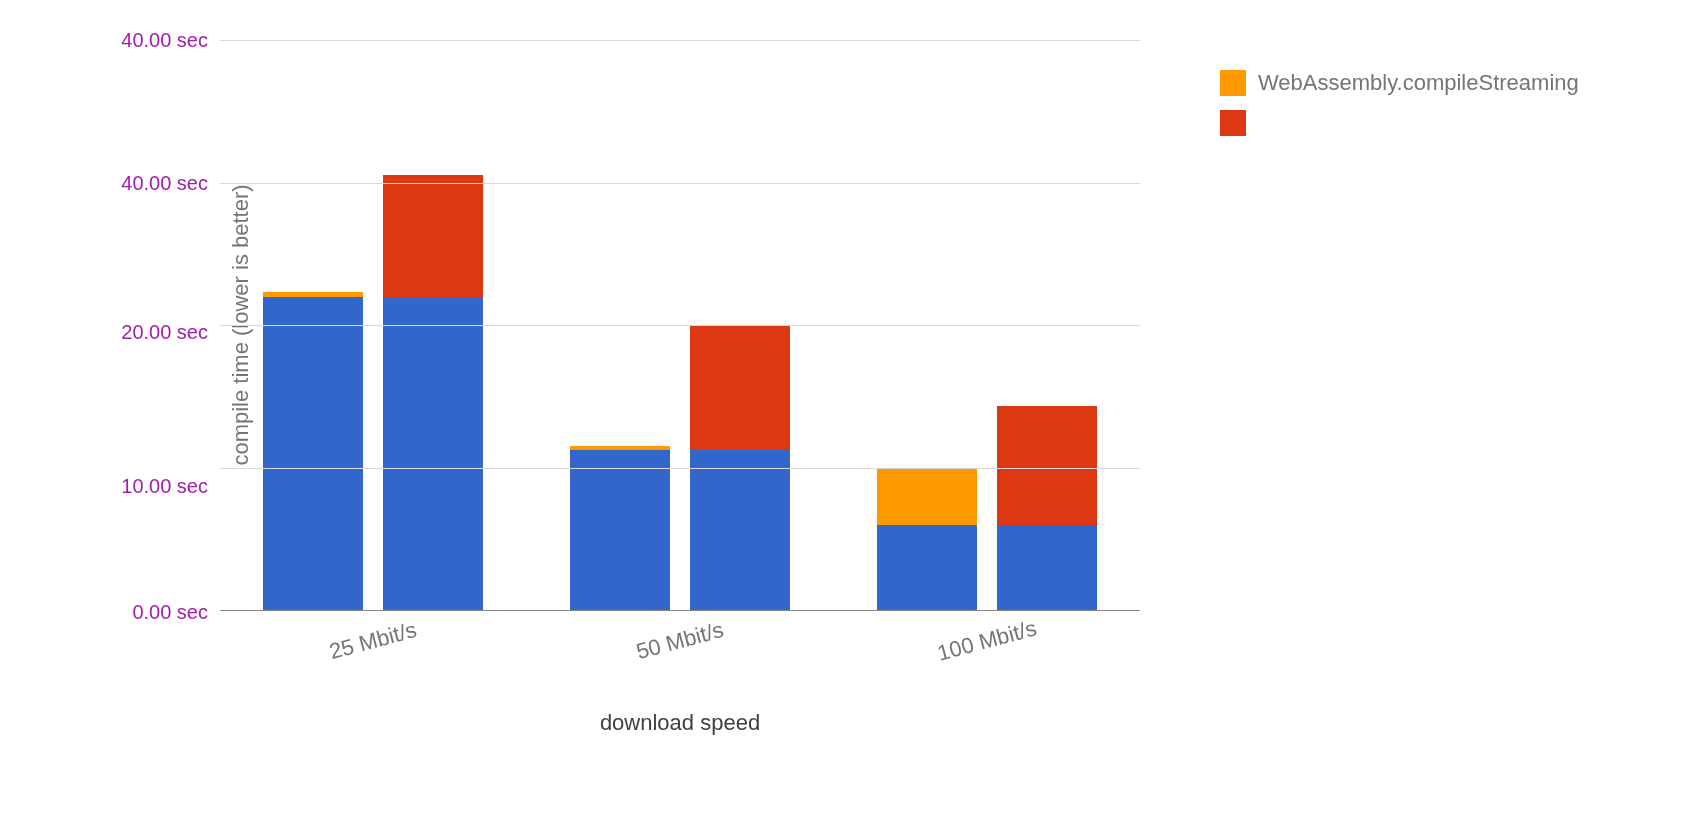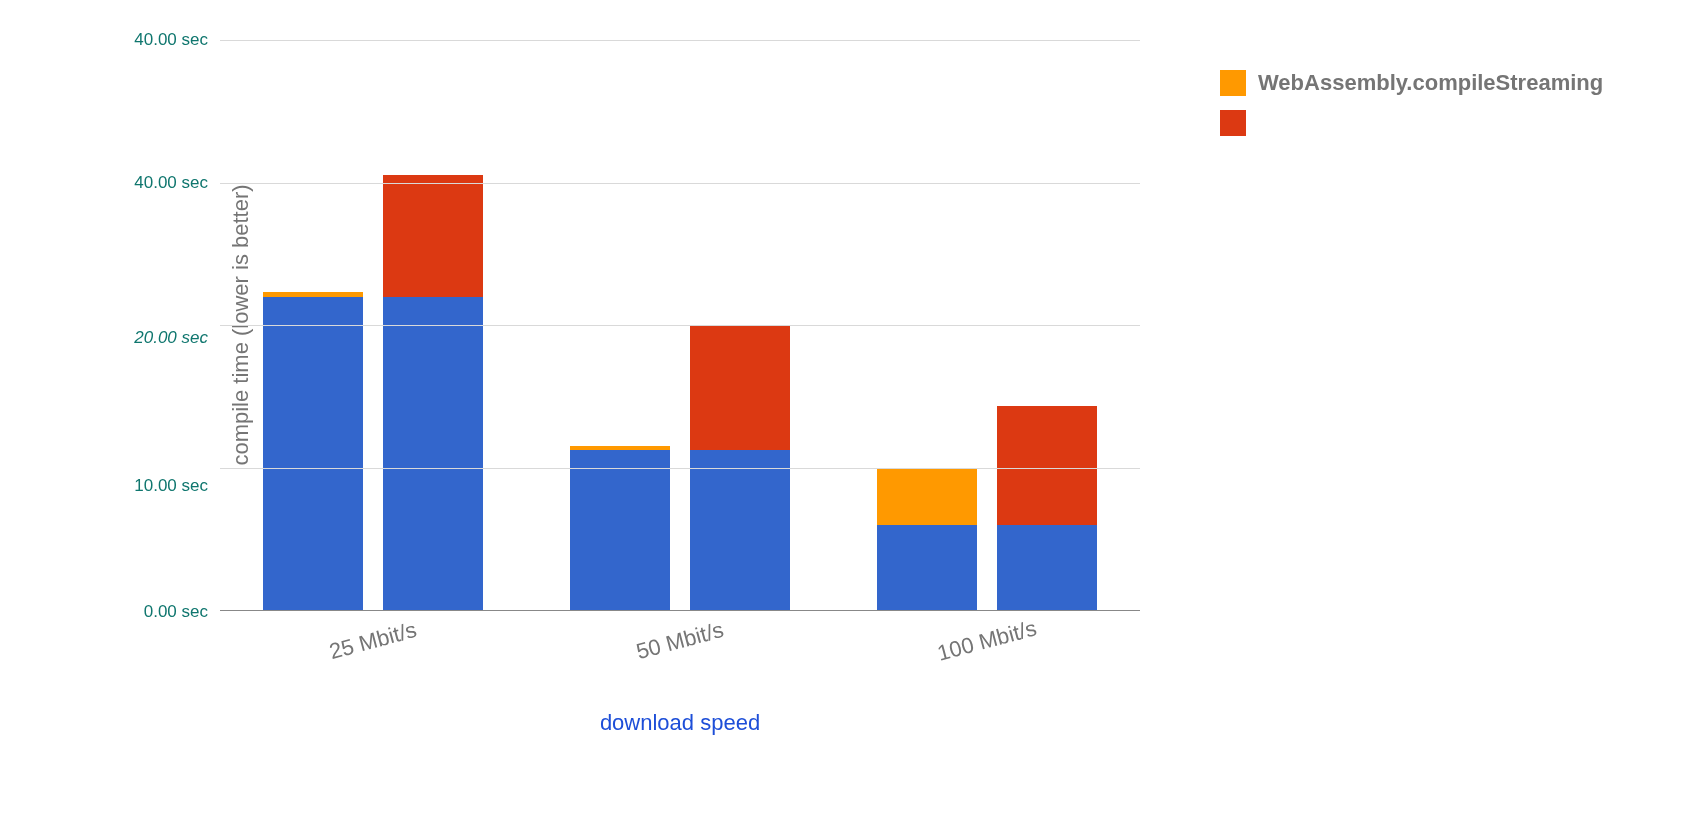--- a/index.html
+++ b/index.html
@@ -1,34 +1,34 @@
 <!DOCTYPE html>
 <html><head>
 <meta charset="utf-8">
 <style>
   * { box-sizing: border-box; margin: 0; padding: 0; }
   body { font-family: Arial, Helvetica, sans-serif; background: #fff; width: 1688px; height: 816px; position: relative; }
   .chart-wrap { position: absolute; left: 80px; top: 20px; width: 1100px; height: 720px; }
   .plot-area { position: absolute; left: 140px; top: 20px; width: 920px; height: 570px; }
   .gridline { position: absolute; left: 0; width: 100%; border-top: 1px solid #d9d9d9; height: 0; }
   .baseline { position: absolute; left: 0; width: 100%; border-top: 1px solid #888; height: 0; }
-  .ytick { position: absolute; right: 100%; padding-right: 12px; font-size: 17px; color: #0f766e; white-space: nowrap; transform: translateY(-50%); }
+  .ytick { position: absolute; right: 100%; padding-right: 12px; font-size: 20px; color: #a21caf; white-space: nowrap; transform: translateY(-50%); }
   .bars-layer { position: absolute; left: 0; top: 0; width: 100%; height: 100%; }
   .group { position: absolute; bottom: 0; height: 100%; }
   .bar { position: absolute; bottom: 0; width: 100px; }
   .seg { position: absolute; left: 0; width: 100%; }
   .c-blue { background: #3366cc; }
   .c-red { background: #dc3912; }
   .c-orange { background: #ff9900; }
   .xtick { position: absolute; top: 100%; font-size: 22px; color: #757575; white-space: nowrap; transform: translate(-50%, 18px) rotate(-15deg); transform-origin: center; }
-  .xlabel { position: absolute; left: 140px; width: 920px; top: 690px; text-align: center; font-size: 22px; color: #1d4ed8; }
+  .xlabel { position: absolute; left: 140px; width: 920px; top: 690px; text-align: center; font-size: 22px; color: #404040; }
   .ylabel { position: absolute; left: 20px; top: 20px; height: 570px; display: flex; align-items: center; justify-content: center; }
   .ylabel span { transform: rotate(-90deg); font-size: 22px; color: #757575; white-space: nowrap; }
   .legend { position: absolute; left: 1220px; top: 70px; font-size: 22px; color: #757575; }
-  .legend-item { display: flex; align-items: flex-end; margin-bottom: 14px; font-weight: bold; }
+  .legend-item { display: flex; align-items: flex-end; margin-bottom: 14px; }
   .swatch { width: 26px; height: 26px; margin-right: 12px; }
 </style>
 </head>
 <body>
 
 <div class="chart-wrap">
   <div class="ylabel">
     <span>compile time (lower is better)</span>
   </div>
   <div class="plot-area">
@@ -63,21 +63,21 @@
             <div class="seg" style="background: rgb(51, 102, 204); bottom: 0px; height: 85.5px;"></div>
             <div class="seg" style="background: rgb(220, 57, 18); bottom: 85.5px; height: 118.275px;"></div>
           </div>
         </div>
       </div>
   <div class="baseline" style="top: 570px;"></div>
       <div class="ytick" style="top: 572px;">0.00 sec</div>
       <div class="gridline" style="top: 427.5px;"></div>
       <div class="ytick" style="top: 446px;">10.00 sec</div>
       <div class="gridline" style="top: 285px;"></div>
-      <div class="ytick" style="top: 298px; font-style: italic;">20.00 sec</div>
+      <div class="ytick" style="top: 292px;">20.00 sec</div>
       <div class="gridline" style="top: 142.5px;"></div>
       <div class="ytick" style="top: 142.5px;">40.00 sec</div>
       <div class="gridline" style="top: 0px;"></div>
       <div class="ytick" style="top: 0px;">40.00 sec</div>
       <div class="xtick" style="left: 153.333px;">25 Mbit/s</div>
       <div class="xtick" style="left: 460px;">50 Mbit/s</div>
       <div class="xtick" style="left: 766.667px;">100 Mbit/s</div>
     </div>
   <div class="xlabel">download speed</div>
 </div>

